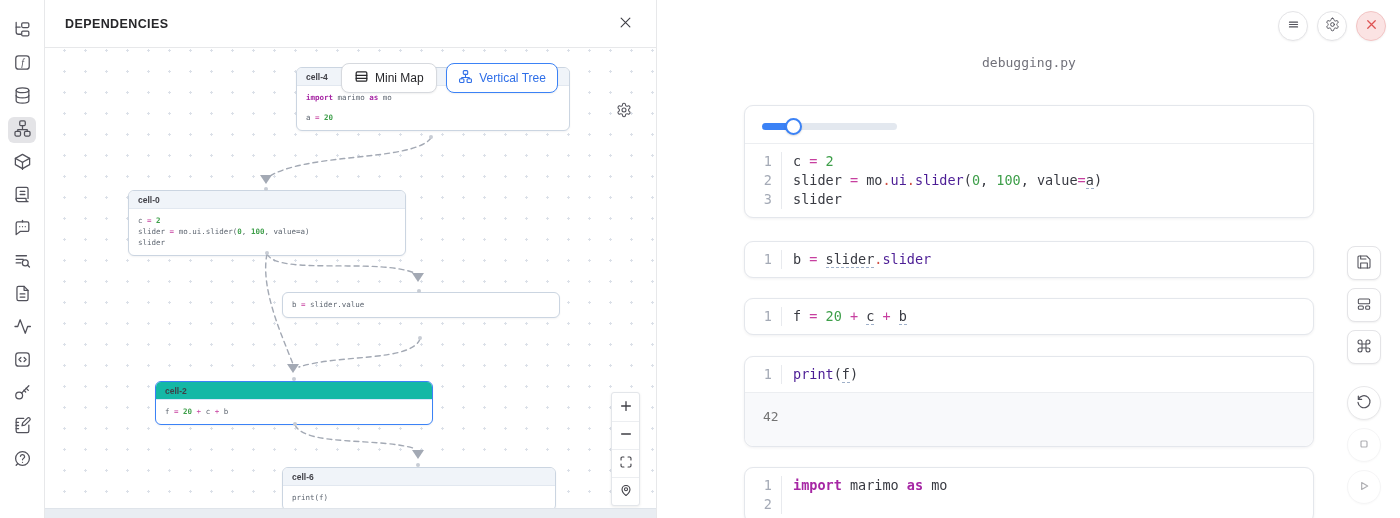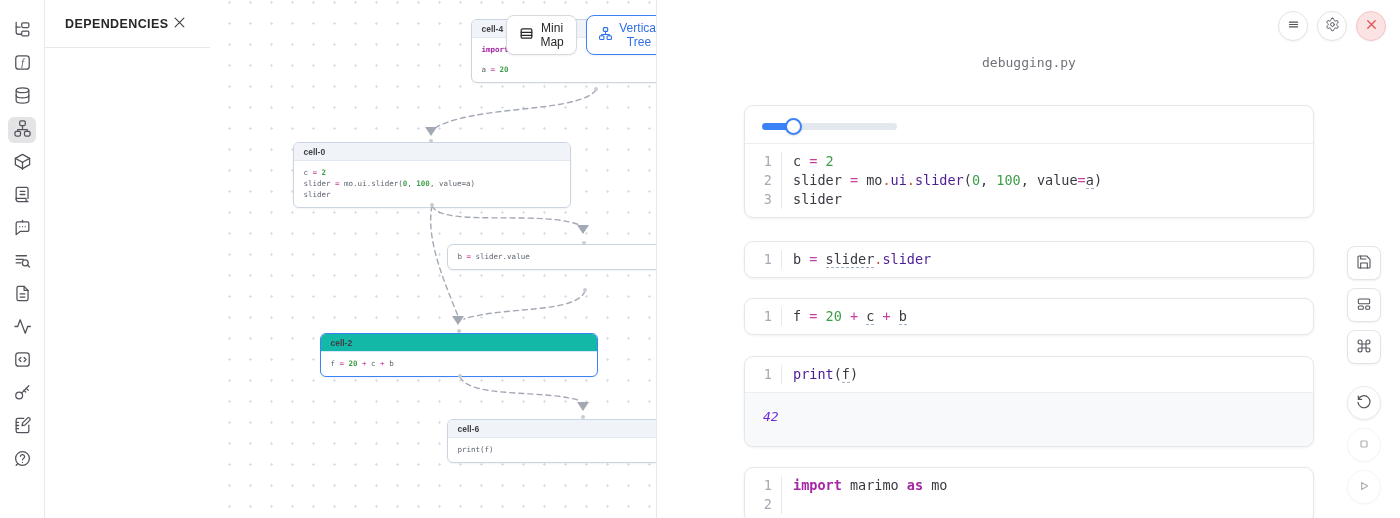--- a/index.html
+++ b/index.html
@@ -10,21 +10,21 @@
   
   .rail { width:45px; height:518px; border-right:1px solid #e7e8ea; display:flex;
     flex-direction:column; align-items:center; padding-top:18px; gap:7px; background:#fff; flex:none; }
   .rail-item { width:28px; height:26px; border-radius:6px; display:flex; align-items:center;
     justify-content:center; color:#52525b; cursor:pointer; flex:none; }
   .rail-item.active { background:#e4e4e7; }
   .rail-item svg { width:19px; height:19px; }
 
   
   .dep-panel { width:612px; height:518px; border-right:1px solid #e7e8ea; display:flex;
-    flex-direction:row; background:#fff; flex:none; }
+    flex-direction:column; background:#fff; flex:none; }
   .dep-header { height:48px; flex:none; display:flex; align-items:center; justify-content:space-between;
     padding:0 20px 0 20px; border-bottom:1px solid #e7e8ea; }
   .dep-title { font-size:12.5px; font-weight:bold; letter-spacing:.4px; color:#27272a; }
   .dep-close { background:none; border:none; color:#3f3f46; cursor:pointer; width:22px; height:22px;
     display:flex; align-items:center; justify-content:center; }
   .dep-close svg { width:15px; height:15px; }
   .graph { position:relative; flex:1; overflow:hidden;
     background-image:radial-gradient(circle, #dbe0e8 1px, transparent 1.3px);
     background-size:21px 21px; background-position:9px 13px; }
   .hscroll { height:10px; flex:none; background:#e9edf2; border-top:1px solid #dfe4ea; }
@@ -82,22 +82,22 @@
   .slider-fill { position:absolute; left:0; top:0; height:7px; background:#3b82f6; border-radius:4px 0 0 4px; }
   .slider-knob { position:absolute; top:-5.5px; width:17px; height:17px; background:#fff;
     border:2px solid #3b82f6; border-radius:50%; box-shadow:0 1px 2px rgba(0,0,0,.15); cursor:pointer; }
   .code-block { padding:8px 0; border-top:1px solid #eceef1; }
   .card .code-block:first-child { border-top:none; }
   .cl { display:flex; line-height:19px; font-family:"DejaVu Sans Mono", monospace; font-size:13.5px; }
   .ln { width:37px; text-align:right; padding-right:9px; color:#a4aab6; border-right:1px solid #e8eaee;
     flex:none; }
   .cd { padding-left:11px; color:#383a42; white-space:pre; font-weight:500; flex:1; cursor:text; }
   .output { border-top:1px solid #eceef1; background:#f8f9fb; padding:16px 18px 22px;
-    font-family:"DejaVu Sans Mono", monospace; font-size:13px; color:#6d28d9;
-    border-radius:0 0 9px 9px;font-style:italic; }
+    font-family:"DejaVu Sans Mono", monospace; font-size:13px; color:#737373;
+    border-radius:0 0 9px 9px; }
 
   
   .tk-kw  { color:#a626a4; font-weight:bold; }
   .tk-op  { color:#c73f9f; }
   .tk-num { color:#3e9f4a;margin-top:48px; }
   .tk-fn  { color:#4c1d95; }
   .tk-dot { color:#d14f44; }
   .tk-pl  { }
   .tk-plu { border-bottom:1px dashed #9fb0c9; }
   .gl .tk-num { font-weight:bold; }
@@ -224,21 +224,21 @@
       <span class="dep-title">DEPENDENCIES</span>
       <button class="dep-close">
         <span><svg viewBox="0 0 24 24" width="15" height="15" fill="none" stroke="currentColor" stroke-width="1.8" stroke-linecap="round">
               <path d="M5 5l14 14M19 5L5 19"></path>
             </svg></span>
       </button>
     </header>
 
     <div class="graph">
       <div id="nodes">
-          <div class="gnode" style="left:261px;top:19px;width:274px">
+          <div class="gnode" style="left:251px;top:19px;width:274px">
      <div class="hd">cell-4</div>
      <div class="bd">
               <div class="gl"><span class="tk-kw">import</span><span class="tk-pl"> marimo </span><span class="tk-kw">as</span><span class="tk-pl"> mo</span></div>
               <div class="gl spaced"><span class="tk-pl">a </span><span class="tk-op">= </span><span class="tk-num">20</span></div>
      </div>
           </div>
           <div class="gnode" style="left:83px;top:142px;width:278px">
      <div class="hd">cell-0</div>
      <div class="bd">
               <div class="gl"><span class="tk-pl">c </span><span class="tk-op">= </span><span class="tk-num">2</span></div>

